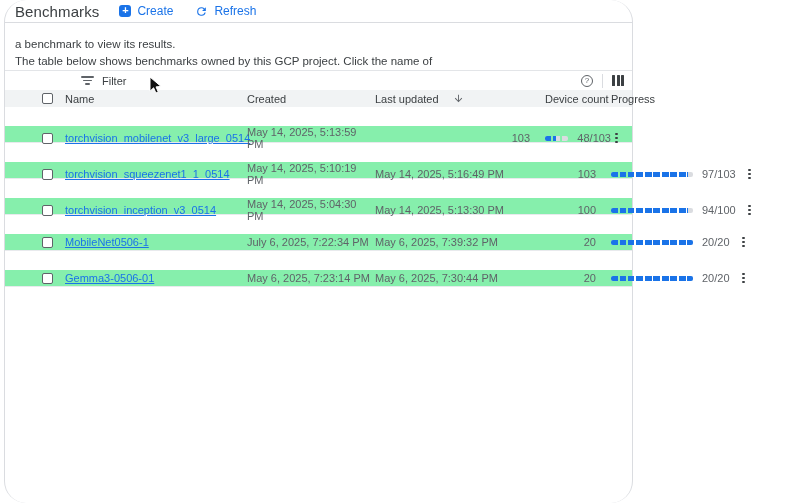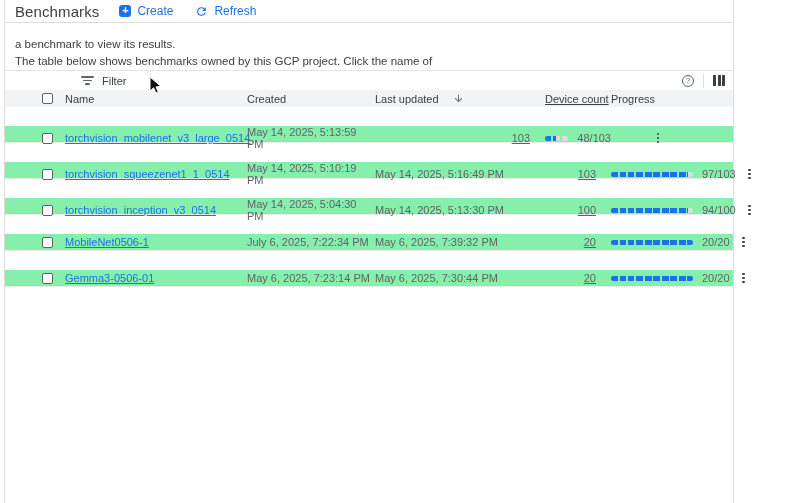--- a/index.html
+++ b/index.html
@@ -2,22 +2,22 @@
 <html style="--accent: #1a73e8; --track: #dadce0; --header-bg: #f1f3f4; --text1: #202124; --text2: #5f6368; --border: #dadce0;"><head>
 <meta charset="utf-8">
 <style>
   :root{
     --accent:#1a73e8; --track:#dadce0; --header-bg:#f1f3f4;
     --text1:#202124; --text2:#5f6368; --border:#dadce0; --rowline:#e8eaed;
   }
   *{box-sizing:border-box; margin:0; padding:0;}
   html,body{width:800px; height:503px; background:#fff; overflow:hidden;
     font-family:"Liberation Sans", sans-serif; -webkit-font-smoothing:antialiased;}
-  .panel{position:relative; margin-left:4px; width:730px; height:503px;
-    border-left:1px solid var(--border); border-right:1px solid var(--border); background:#fff;}
+  .panel{position:relative; margin-left:4px; width:629px; height:503px;
+    border-left:1px solid var(--border); border-right:1px solid var(--border); background:#fff;border-radius:22px;}
 
   
   .page-header{height:23px; display:flex; align-items:center; padding-left:10px;
     border-bottom:1px solid var(--border);}
   .page-title{font-size:15px; font-weight:400; color:#3c4043; letter-spacing:.1px;}
   .tb-btn{display:flex; align-items:center; gap:6px; border:none; background:none;
     color:var(--accent); font-family:inherit; font-size:12px; font-weight:500; cursor:pointer;}
   .tb-btn.create{margin-left:20px;}
   .tb-btn.refresh{margin-left:22px;}
   .plus-box{width:12px; height:12px; background:var(--accent); border-radius:3px;
@@ -44,21 +44,21 @@
   
   .row{display:grid; grid-template-columns:23px 182px 128px 170px 66px 1fr 28px;
     align-items:center; padding-left:37px; font-size:11px; color:var(--text2);}
   .thead{background:var(--header-bg); height:17px; color:#3c4043; font-weight:500;}
   .trow{height:17px; border-bottom:1px solid var(--rowline); background:#86efac;margin-top:19px;}
   .checkbox{width:11px; height:11px; border:1.5px solid var(--text2); border-radius:2px;
     background:#fff; cursor:pointer;}
   .c-check{display:flex; align-items:center;}
   .c-updated{display:flex; align-items:center; gap:14px;}
   .sort-svg{width:11px; height:11px; fill:var(--text2);}
-  .c-count{text-align:right; padding-right:15px;text-decoration:underline;}
+  .c-count{text-align:right; padding-right:15px;}
   .thead .c-count{text-align:left; padding-right:0;}
   .link{color:var(--accent); text-decoration:underline; text-underline-offset:1px;}
   .c-progress{display:flex; align-items:center;}
   .ptrack{width:82px; height:5px; border-radius:2px; overflow:hidden; position:relative;
     background:repeating-linear-gradient(to right, var(--track) 0 6.5px, transparent 6.5px 8.5px);}
   .pfill{position:absolute; left:0; top:0; height:100%;
     background:repeating-linear-gradient(to right, var(--accent) 0 6.5px, transparent 6.5px 8.5px);}
   .plabel{margin-left:9px; color:var(--text2);}
   .c-menu{display:flex; justify-content:center;}
   .kebab{display:flex; flex-direction:column; gap:1.5px; padding:1px 4px; cursor:pointer;

